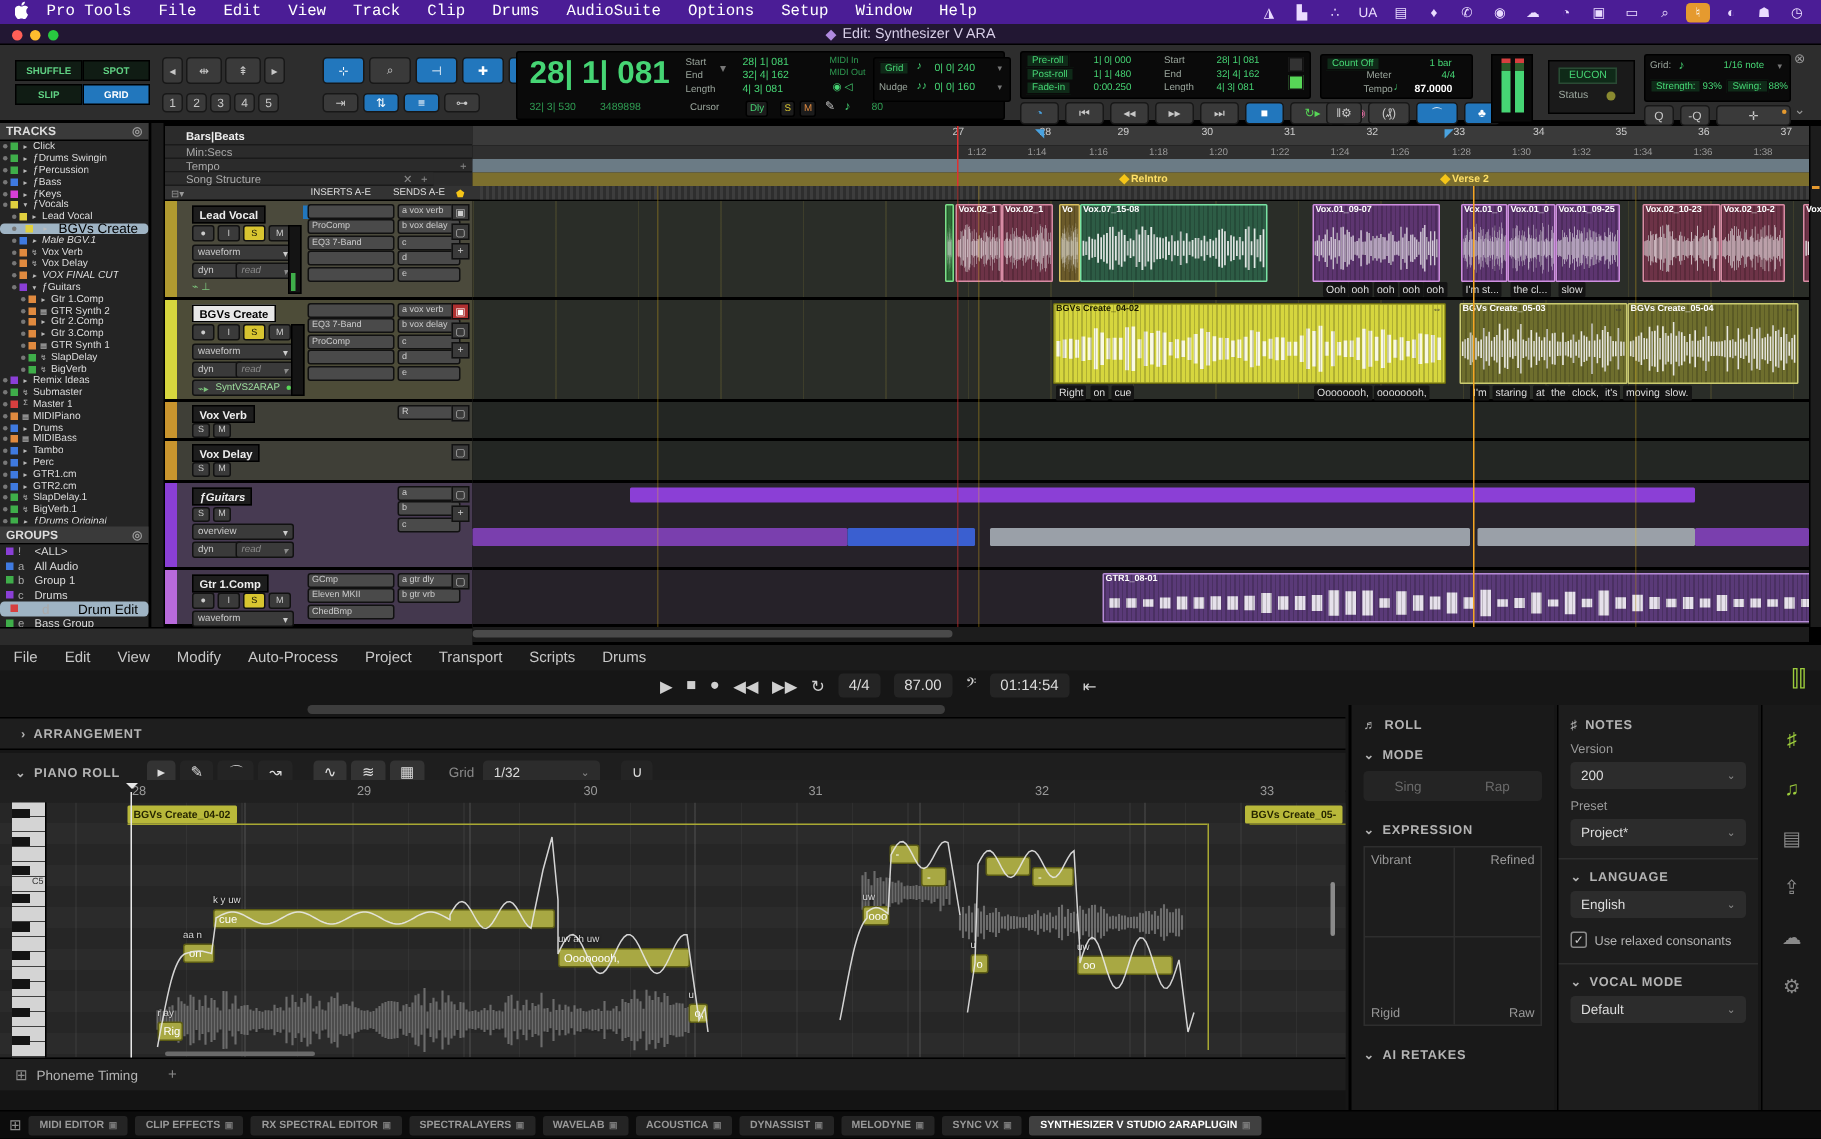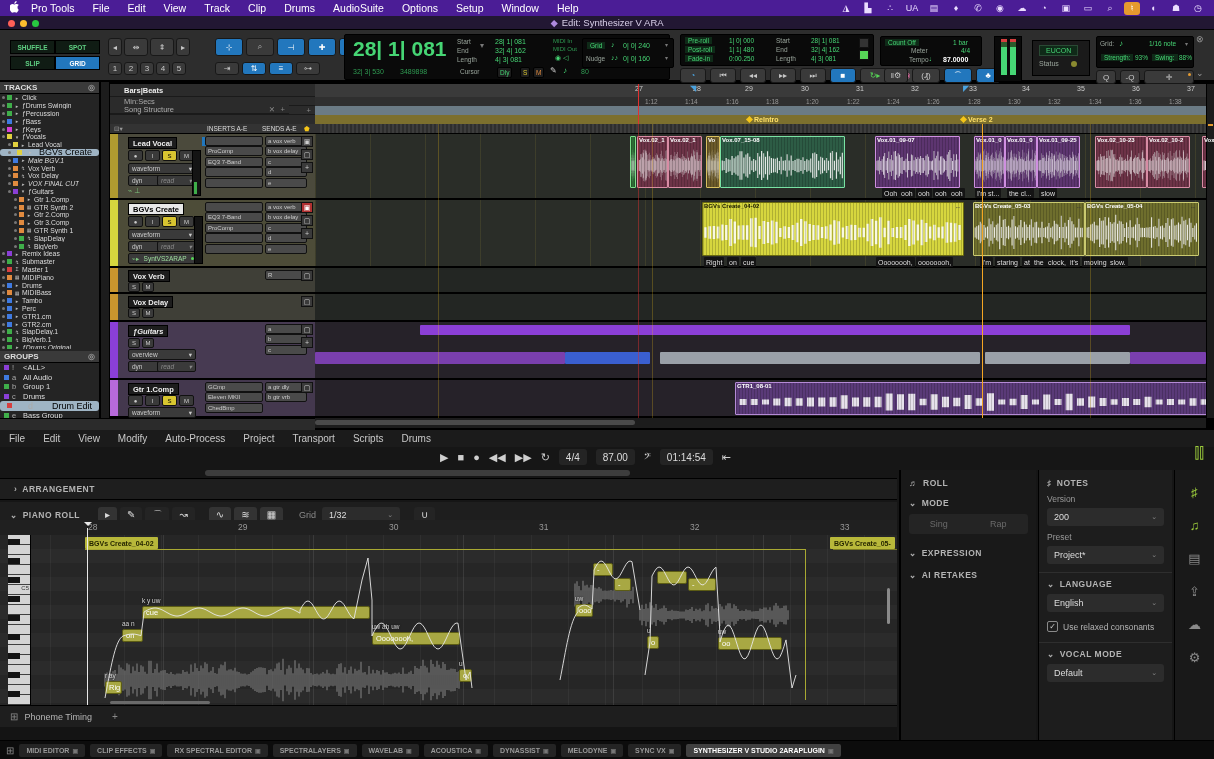--- a/index.html
+++ b/index.html
@@ -2,21 +2,21 @@
 <html><head>
 <meta charset="utf-8">
 <style>
   html,body{margin:0;padding:0;background:#000;}
   body{width:1214px;height:759px;position:relative;overflow:hidden;
        font-family:"Liberation Sans",sans-serif;-webkit-font-smoothing:antialiased;}
   .abs{position:absolute;}
   
   #menubar{left:0;top:0;width:1214px;height:16px;background:#4b1d96;display:flex;align-items:center;
            color:#fff;font-size:10.5px;gap:0;padding:0 8px;box-sizing:border-box;}
-  #menubar .mitem{padding:0 9px;line-height:16px;}
+  #menubar .mitem{padding:0 9px;line-height:16px;font-family:Liberation Mono, monospace;}
   #menubar .apple{width:14px;text-align:center;}
   #mb-right{margin-left:auto;display:flex;align-items:center;gap:6px;}
   #mb-right .sic{width:16px;height:13px;display:flex;align-items:center;justify-content:center;
      font-size:9px;color:#eadcff;border-radius:3px;}
   #mb-right .sic.hl{background:#e59a2f;color:#fff;}
   
   #titlebar{left:0;top:16px;width:1214px;height:14px;background:#221733;color:#d8cfe8;font-size:9.5px;
             display:flex;align-items:center;justify-content:center;border-bottom:1px solid #000;box-sizing:border-box;}
   .tl{position:absolute;left:8px;top:4px;display:flex;gap:5px;}
   .tl i{width:7px;height:7px;border-radius:50%;display:block;}
@@ -561,21 +561,21 @@
   <div class="rrow" style="top:0;height:13px;color:#eee;font-weight:bold">
       <span>Bars|Beats</span>
     </div>
   <div class="rrow" style="top:13px;height:9px">
       <span>Min:Secs</span>
     </div>
 </div>
 <div class="abs" style="left:110px;top:106px;width:205px;height:9px;background:#2b2b2b;border-bottom:1px solid #1a1a1a;font-size:7.5px;color:#aaa;padding-left:14px;box-sizing:border-box">
   <span>Tempo</span><span style="position:absolute;right:4px;color:#888">+</span>
 </div>
-<div class="abs" style="left:110px;top:105px;width:179px;height:9px;background:#2b2b2b;border-bottom:1px solid #1a1a1a;font-size:7.5px;color:#aaa;padding-left:14px;box-sizing:border-box">
+<div class="abs" style="left:110px;top:115px;width:179px;height:9px;background:#2b2b2b;border-bottom:1px solid #1a1a1a;font-size:7.5px;color:#aaa;padding-left:14px;box-sizing:border-box">
   <span>Song Structure</span><span style="position:absolute;right:14px;color:#888">✕</span><span style="position:absolute;right:4px;color:#888">+</span>
 </div>
 <div id="timeline" class="abs">
   <div style="position:absolute;left:0;top:0;width:100%;height:13px;background:#3a3a3a;border-bottom:1px solid #000"></div>
   <div style="position:absolute;left:0;top:13px;width:100%;height:9px;background:#2f2f2f;border-bottom:1px solid #000"></div>
   <span class="abs bar-num" style="left: 320px;">27</span>
     <span class="abs bar-num" style="left: 378px;">28</span>
     <span class="abs bar-num" style="left: 430px;">29</span>
     <span class="abs bar-num" style="left: 486px;">30</span>
     <span class="abs bar-num" style="left: 541px;">31</span>
@@ -1137,20 +1137,28 @@
       <span>MODE</span>
     </div>
   <div style="margin:4px 8px;display:flex;background:#242424;border-radius:3px;height:20px">
     <span style="flex:1;display:flex;align-items:center;justify-content:center;color:#6a6a6a;font-size:9px">Sing</span>
     <span style="flex:1;display:flex;align-items:center;justify-content:center;color:#6a6a6a;font-size:9px">Rap</span>
   </div>
   <div style="padding:10px 8px 2px" class="sechdr">
       <span>⌄</span>
       <span>EXPRESSION</span>
     </div>
+  <div style="position:relative;margin:4px 8px;height:118px;background:#1d1d1d;border:1px solid #2e2e2e">
+    <i style="position:absolute;left:50%;top:0;bottom:0;width:1px;background:#2e2e2e"></i>
+    <i style="position:absolute;top:50%;left:0;right:0;height:1px;background:#2e2e2e"></i>
+    <span style="position:absolute;left:4px;top:3px;color:#9a9a9a;font-size:8.5px">Vibrant</span>
+    <span style="position:absolute;right:4px;top:3px;color:#9a9a9a;font-size:8.5px">Refined</span>
+    <span style="position:absolute;left:4px;bottom:3px;color:#9a9a9a;font-size:8.5px">Rigid</span>
+    <span style="position:absolute;right:4px;bottom:3px;color:#9a9a9a;font-size:8.5px">Raw</span>
+  </div>
   <div style="padding:10px 8px 2px" class="sechdr">
       <span>⌄</span>
       <span>AI RETAKES</span>
     </div>
 </div>
 
 <div class="abs" style="left:1038px;top:470px;width:134px;height:270px;background:#1d1d1d;border-left:1px solid #000;box-sizing:border-box;overflow:hidden">
   <div style="display:flex;align-items:center;gap:5px;padding:8px 8px 4px" class="sechdr">
       <span>♯</span>
       <span>NOTES</span>

